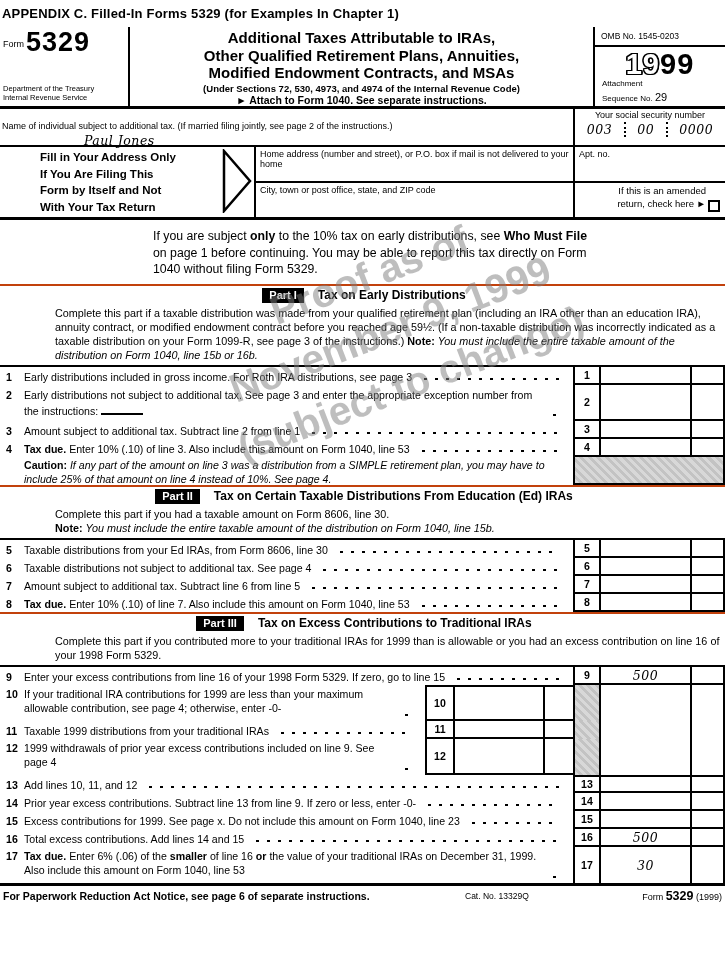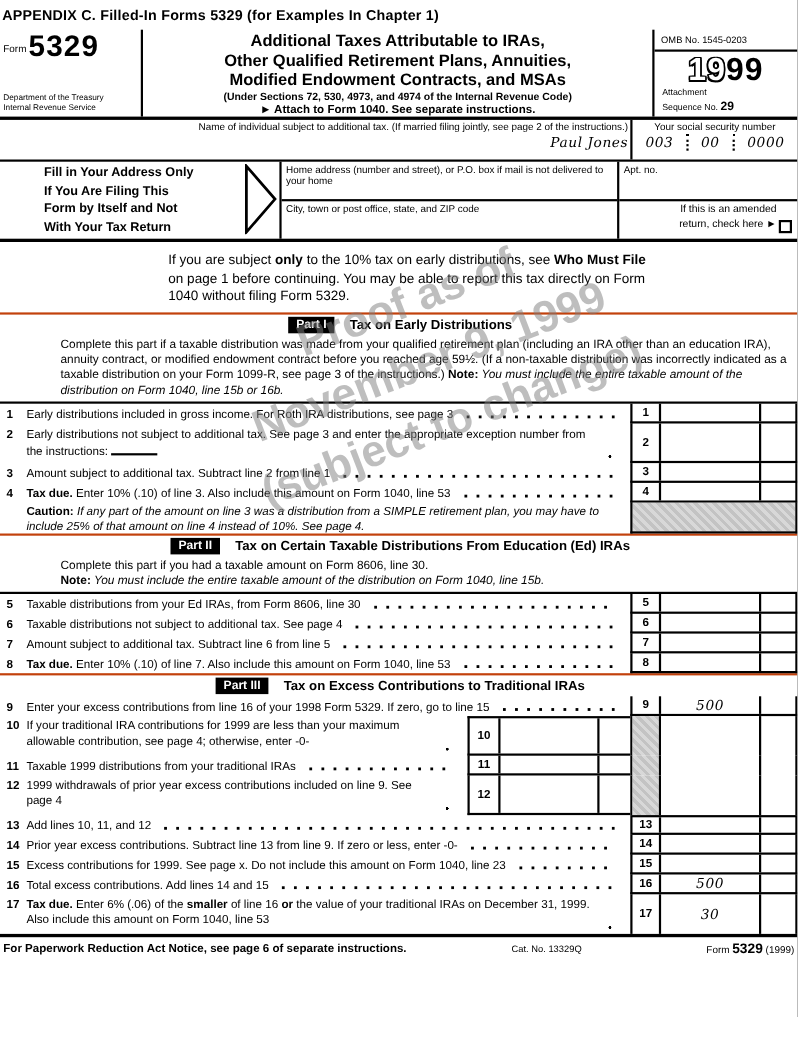--- a/index.html
+++ b/index.html
@@ -18,39 +18,39 @@
   .h-dept{position:absolute;bottom:3px;left:3px;font-size:7.5px;line-height:1.3;}
   .h-center{flex:1;border-right:2px solid #000;text-align:center;padding-top:2px;}
   .h-title{font-size:15px;font-weight:bold;line-height:1.18;}
   .h-sub{font-size:9.5px;font-weight:bold;margin-top:1px;}
   .h-attach{font-size:10.5px;font-weight:bold;}
   .h-right{width:130px;display:flex;flex-direction:column;}
   .h-omb{height:20px;border-bottom:2px solid #000;font-size:8.5px;padding:4px 0 4px 6px;}
   .h-year{font-size:29px;font-weight:bold;text-align:center;line-height:1.05;margin-top:2px;letter-spacing:1px;}
   .yr-outline{color:#fff;text-shadow:-1.4px -1.4px 0 #000,1.4px -1.4px 0 #000,-1.4px 1.4px 0 #000,1.4px 1.4px 0 #000,-1.4px 0 0 #000,1.4px 0 0 #000,0 -1.4px 0 #000,0 1.4px 0 #000;}
   .h-attseq{font-size:8px;padding-left:7px;line-height:1.35;}
-  .h-seqno{font-size:11px;font-weight:bold;}
+  .h-seqno{font-size:11px;font-weight:normal;}
 
   
   .identity{border-bottom:3px solid #000;}
   .id-top{display:flex;height:38px;border-bottom:2px solid #000;}
-  .id-name{flex:1;padding:1px 2px;text-align:right;}
+  .id-name{flex:1;padding:12px 2px;}
   .lbl-sm{font-size:9px;}
   .hw{font-family:"DejaVu Serif",serif;font-style:italic;font-size:12.5px;letter-spacing:.5px;}
   .id-name-val{padding-left:82px;padding-top:2px;}
   .id-ssn{width:152px;border-left:2px solid #000;text-align:center;padding-top:1px;}
   .ssn-row{display:flex;justify-content:space-around;align-items:center;margin-top:2px;padding:0 6px;}
   .ssn-sep{border-left:2px dotted #000;height:15px;}
   .id-bot{display:flex;height:70px;}
   .id-instr{width:218px;display:flex;justify-content:space-between;padding:2px 2px 2px 4px;margin-left:36px;}
   .id-instr-txt{font-size:11.5px;font-weight:bold;line-height:1.45;}
   .id-mid{flex:1;border-left:2px solid #000;display:flex;flex-direction:column;}
   .mid-a{height:36px;border-bottom:2px solid #000;padding:2px 4px;}
   .mid-b{flex:1;padding:2px 4px;}
-  .id-right{width:164px;border-left:2px solid #000;display:flex;flex-direction:column;}
+  .id-right{width:152px;border-left:2px solid #000;display:flex;flex-direction:column;}
   .right-a{height:36px;border-bottom:2px solid #000;padding:2px 4px;}
   .right-b{flex:1;padding:2px 4px;display:flex;font-size:9.5px;line-height:1.35;}
   .right-b-txt{flex:1;text-align:right;}
   .checkbox{width:12px;height:12px;border:2px solid #000;align-self:flex-end;margin:0 1px 3px 2px;}
 
   
   .notice{margin:8px 0 6px 153px;width:447px;font-size:12.3px;line-height:1.35;}
 
   
   .watermark{position:absolute;left:110px;top:242px;width:560px;transform:rotate(-21deg);
@@ -322,20 +322,23 @@
           <span class="hw"></span>
         </div>
         <div class="cts"></div>
       </div>
   </div>
 
   <div class="pbar">
     <span class="badge">Part III</span>
     <span class="pheading">Tax on Excess Contributions to Traditional IRAs</span>
   </div>
+  <div class="pdesc">
+    <span>Complete this part if you contributed more to your traditional IRAs for 1999 than is allowable or you had an excess contribution on line 16 of your 1998 Form 5329.</span>
+  </div>
 
   <div class="lrow h18">
     <div class="lab">
         <span class="lnum">9</span>
         <span class="ltxt">Enter your excess contributions from line 16 of your 1998 Form 5329. If zero, go to line 15</span>
         <span class="leader"></span>
       </div>
     <div class="rc h18">
         <div class="nb">9</div>
         <div class="amt">

